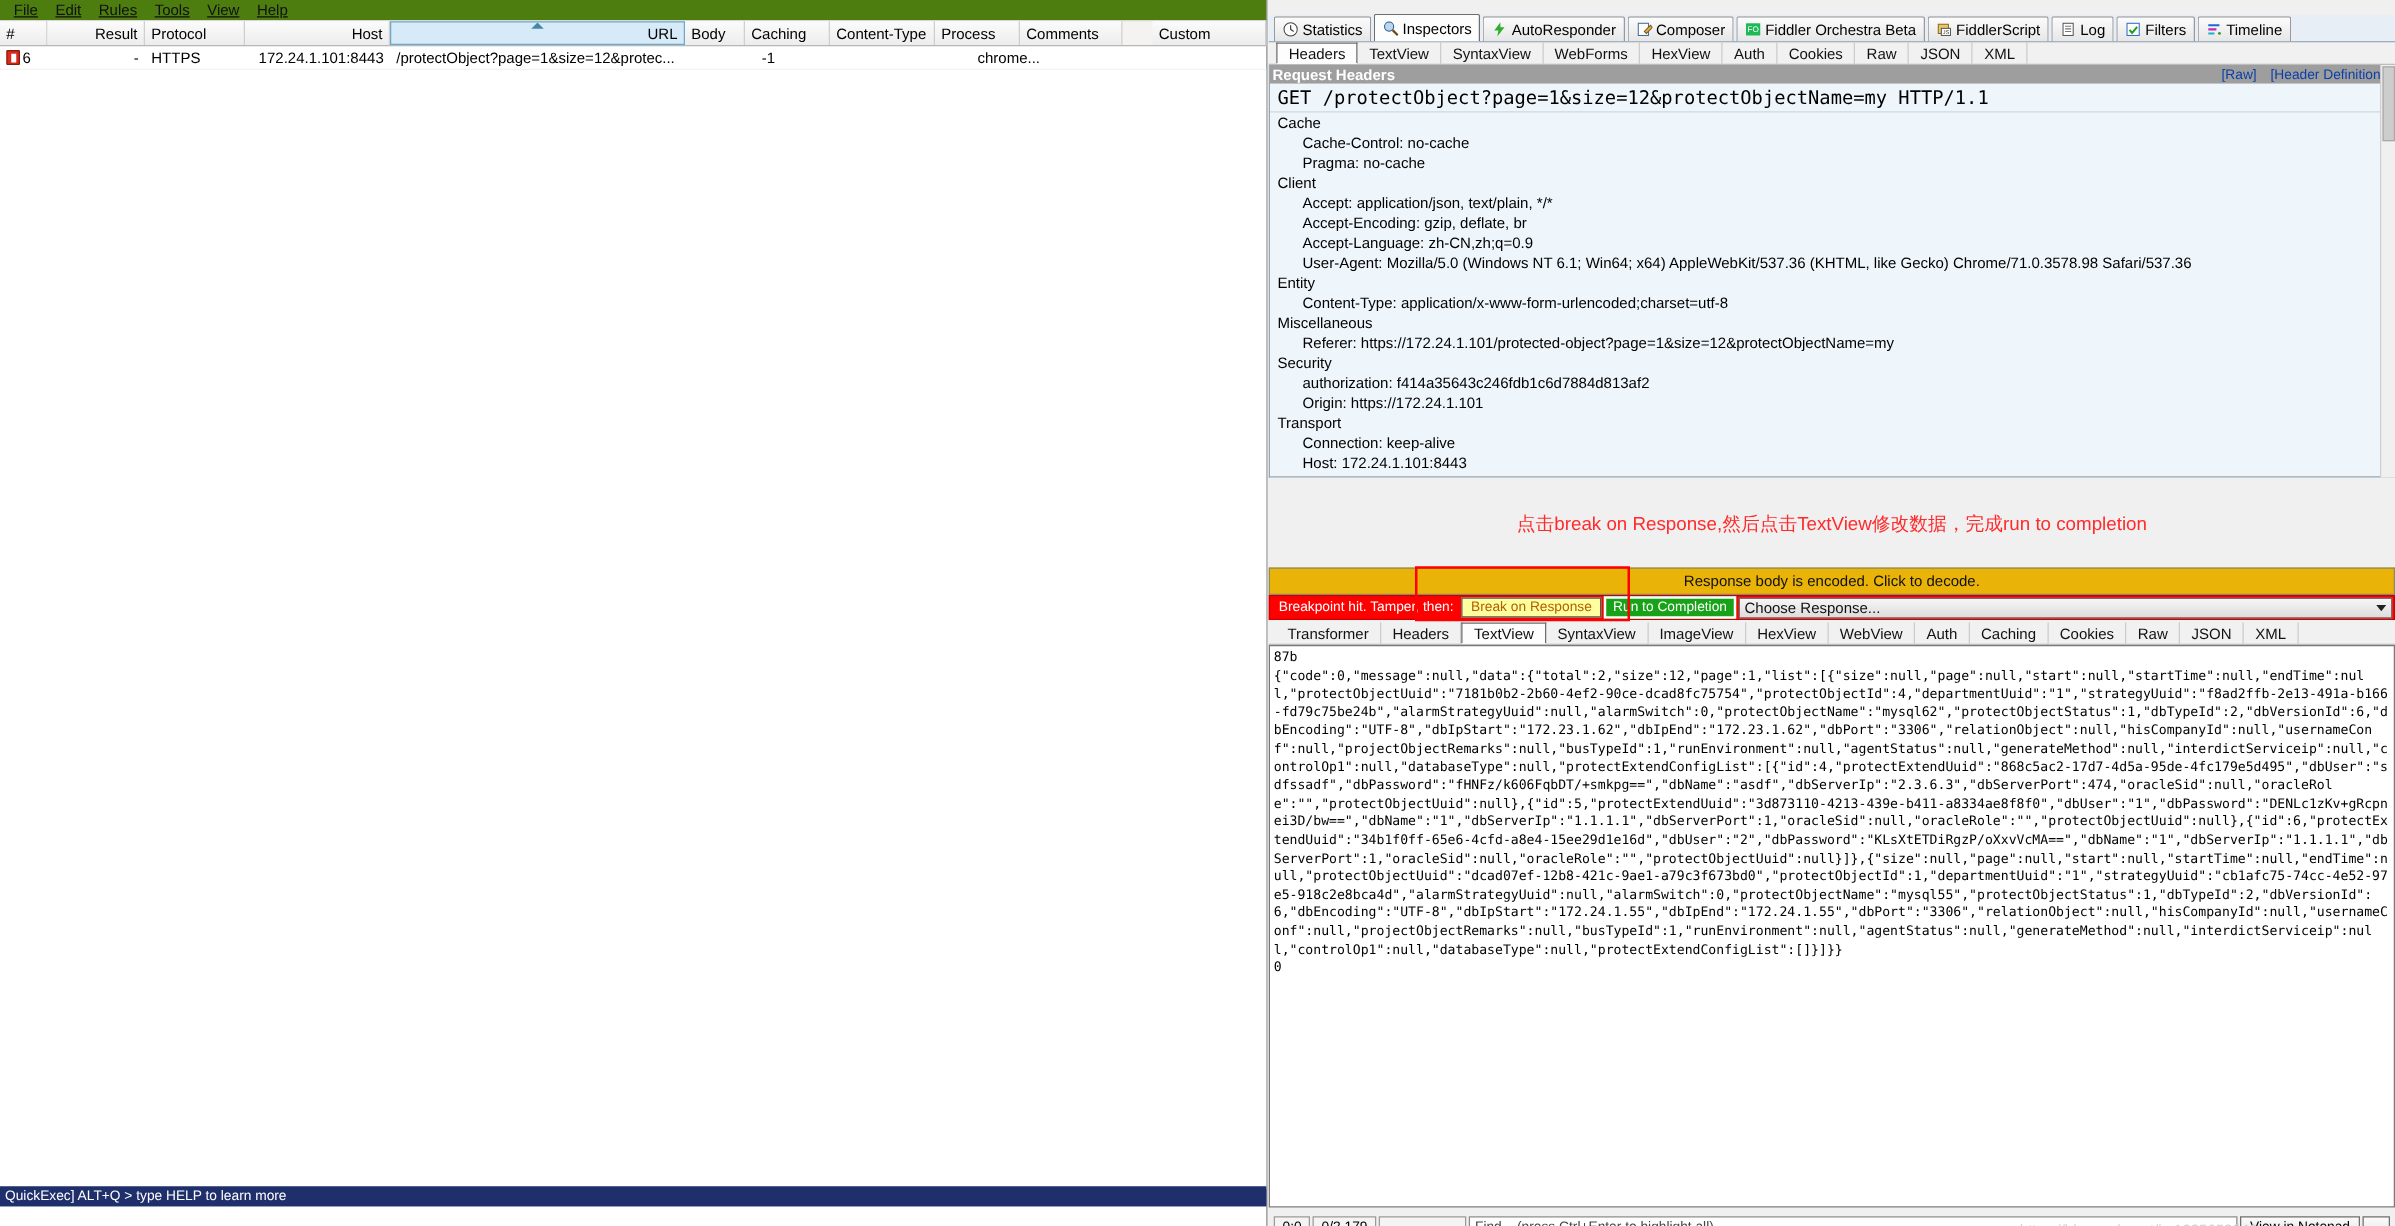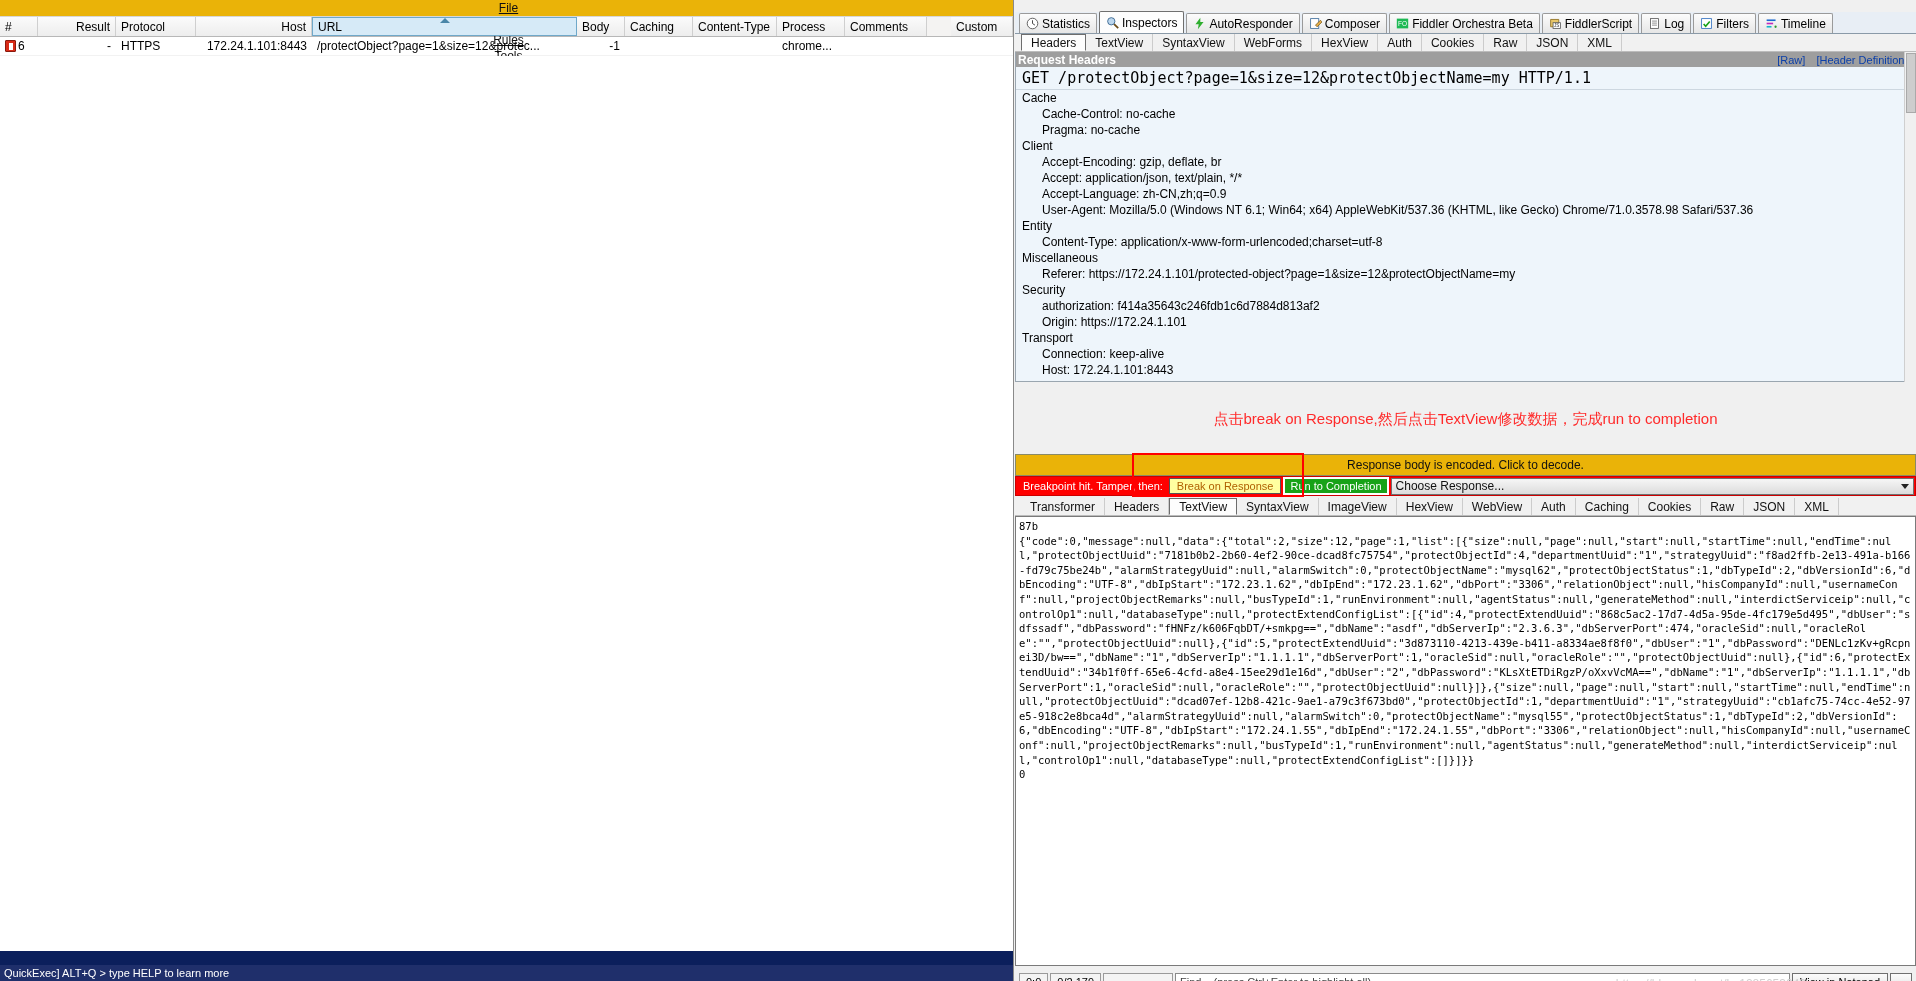--- a/index.html
+++ b/index.html
@@ -14,24 +14,23 @@
   }
   #app { position: relative; width: 1916px; height: 981px; }
 
   
   #left-pane {
     position: absolute; left: 0; top: 0; width: 1014px; height: 981px;
     background: #ffffff;
     border-right: 1px solid #8a8a8a;
   }
   #menubar {
-    height: 17px; background: #eab308; width: 100%;
+    height: 17px; background: #4d7c0f; width: 100%;
     display: flex; align-items: center; padding-left: 4px;
     border-bottom: 1px solid #d8d7d6;
-    flex-direction: column;
   }
   #menubar .mi {
     padding: 1px 7px; font-size: 12px; color: #111;
   }
   #menubar .mi u { text-decoration: underline; }
 
   #sessions-header {
     display: flex; height: 20px; background: #f4f3f2;
     border-bottom: 1px solid #b7b7b7; align-items: stretch;
     font-size: 12px;
@@ -70,21 +69,21 @@
     width: 11px; height: 12px; background: #d92b17;
     border: 1px solid #8a1a0d; border-radius: 1px;
     position: relative; margin-right: 2px; flex: none;
   }
   .bp-icon:after {
     content: ""; position: absolute; left: 3px; top: 2px;
     width: 4px; height: 7px; background: #fff;
   }
 
   #left-statusbar {
-    position: absolute; left: 0; bottom: 0; width: 100%; height: 16px;
+    position: absolute; left: 0; bottom: 16px; width: 100%; height: 16px;
     background: #1f2f6b; color: #fff; font-size: 11px;
     display: flex; align-items: center; padding-left: 4px;
   }
   #left-statusbar2 {
     position: absolute; left: 0; bottom: 16px; width: 100%; height: 14px;
     background: #0b1f5c; color: #dfe6f5; font-size: 11px;
     display: flex; align-items: center; padding-left: 4px;
   }
   #left-body {
     position: absolute; left: 0; top: 56px; right: 0; bottom: 30px;
@@ -278,21 +277,21 @@
         </div>
       <div class="col rt" style="width:78px;">
           <span>Result</span>
         </div>
       <div class="col" style="width:80px;">
           <span>Protocol</span>
         </div>
       <div class="col rt" style="width:116px;">
           <span>Host</span>
         </div>
-      <div class="col sorted" style="width:265px;">
+      <div class="col sorted" style="width:236px;justify-content:flex-end;">
         <div class="sortmark"></div>
         <span>URL</span>
       </div>
       <div class="col" style="width:48px;">
           <span>Body</span>
         </div>
       <div class="col" style="width:68px;">
           <span>Caching</span>
         </div>
       <div class="col" style="width:84px;">
@@ -449,22 +448,22 @@
           <span>[Header Definitions]</span>
         </span>
       </div>
       <div id="req-line">GET /protectObject?page=1&amp;size=12&amp;protectObjectName=my HTTP/1.1</div>
 
       <div class="hgroup">Cache</div>
       <div class="hitem">Cache-Control: no-cache</div>
       <div class="hitem">Pragma: no-cache</div>
 
       <div class="hgroup">Client</div>
+      <div class="hitem">Accept: application/json, text/plain, */*</div>
       <div class="hitem">Accept-Encoding: gzip, deflate, br</div>
-      <div class="hitem">Accept: application/json, text/plain, */*</div>
       <div class="hitem">Accept-Language: zh-CN,zh;q=0.9</div>
       <div class="hitem">User-Agent: Mozilla/5.0 (Windows NT 6.1; Win64; x64) AppleWebKit/537.36 (KHTML, like Gecko) Chrome/71.0.3578.98 Safari/537.36</div>
 
       <div class="hgroup">Entity</div>
       <div class="hitem">Content-Type: application/x-www-form-urlencoded;charset=utf-8</div>
 
       <div class="hgroup">Miscellaneous</div>
       <div class="hitem">Referer: https://172.24.1.101/protected-object?page=1&amp;size=12&amp;protectObjectName=my</div>
 
       <div class="hgroup">Security</div>

